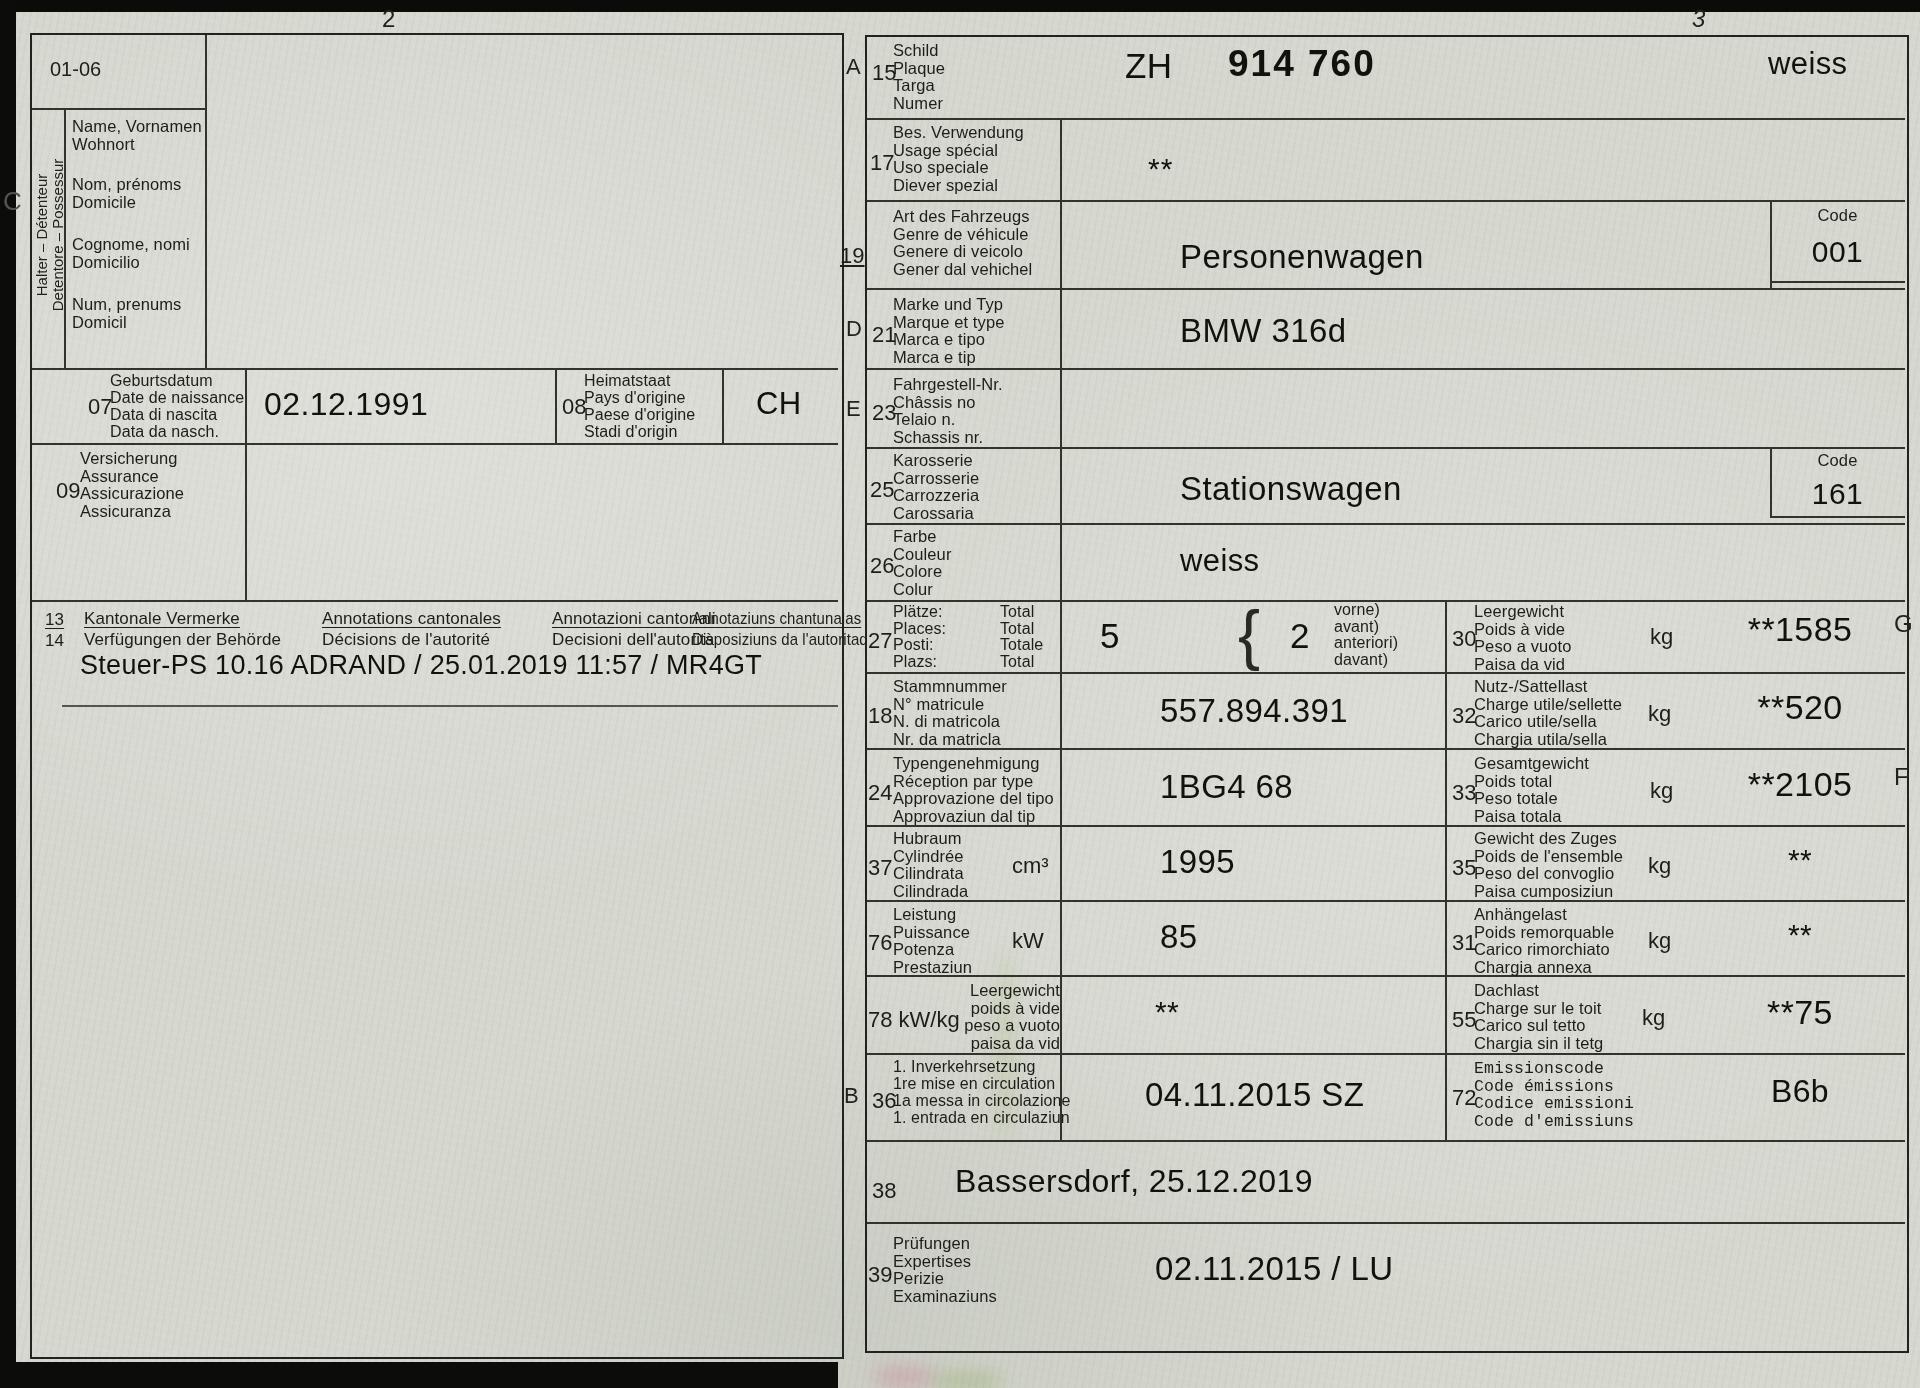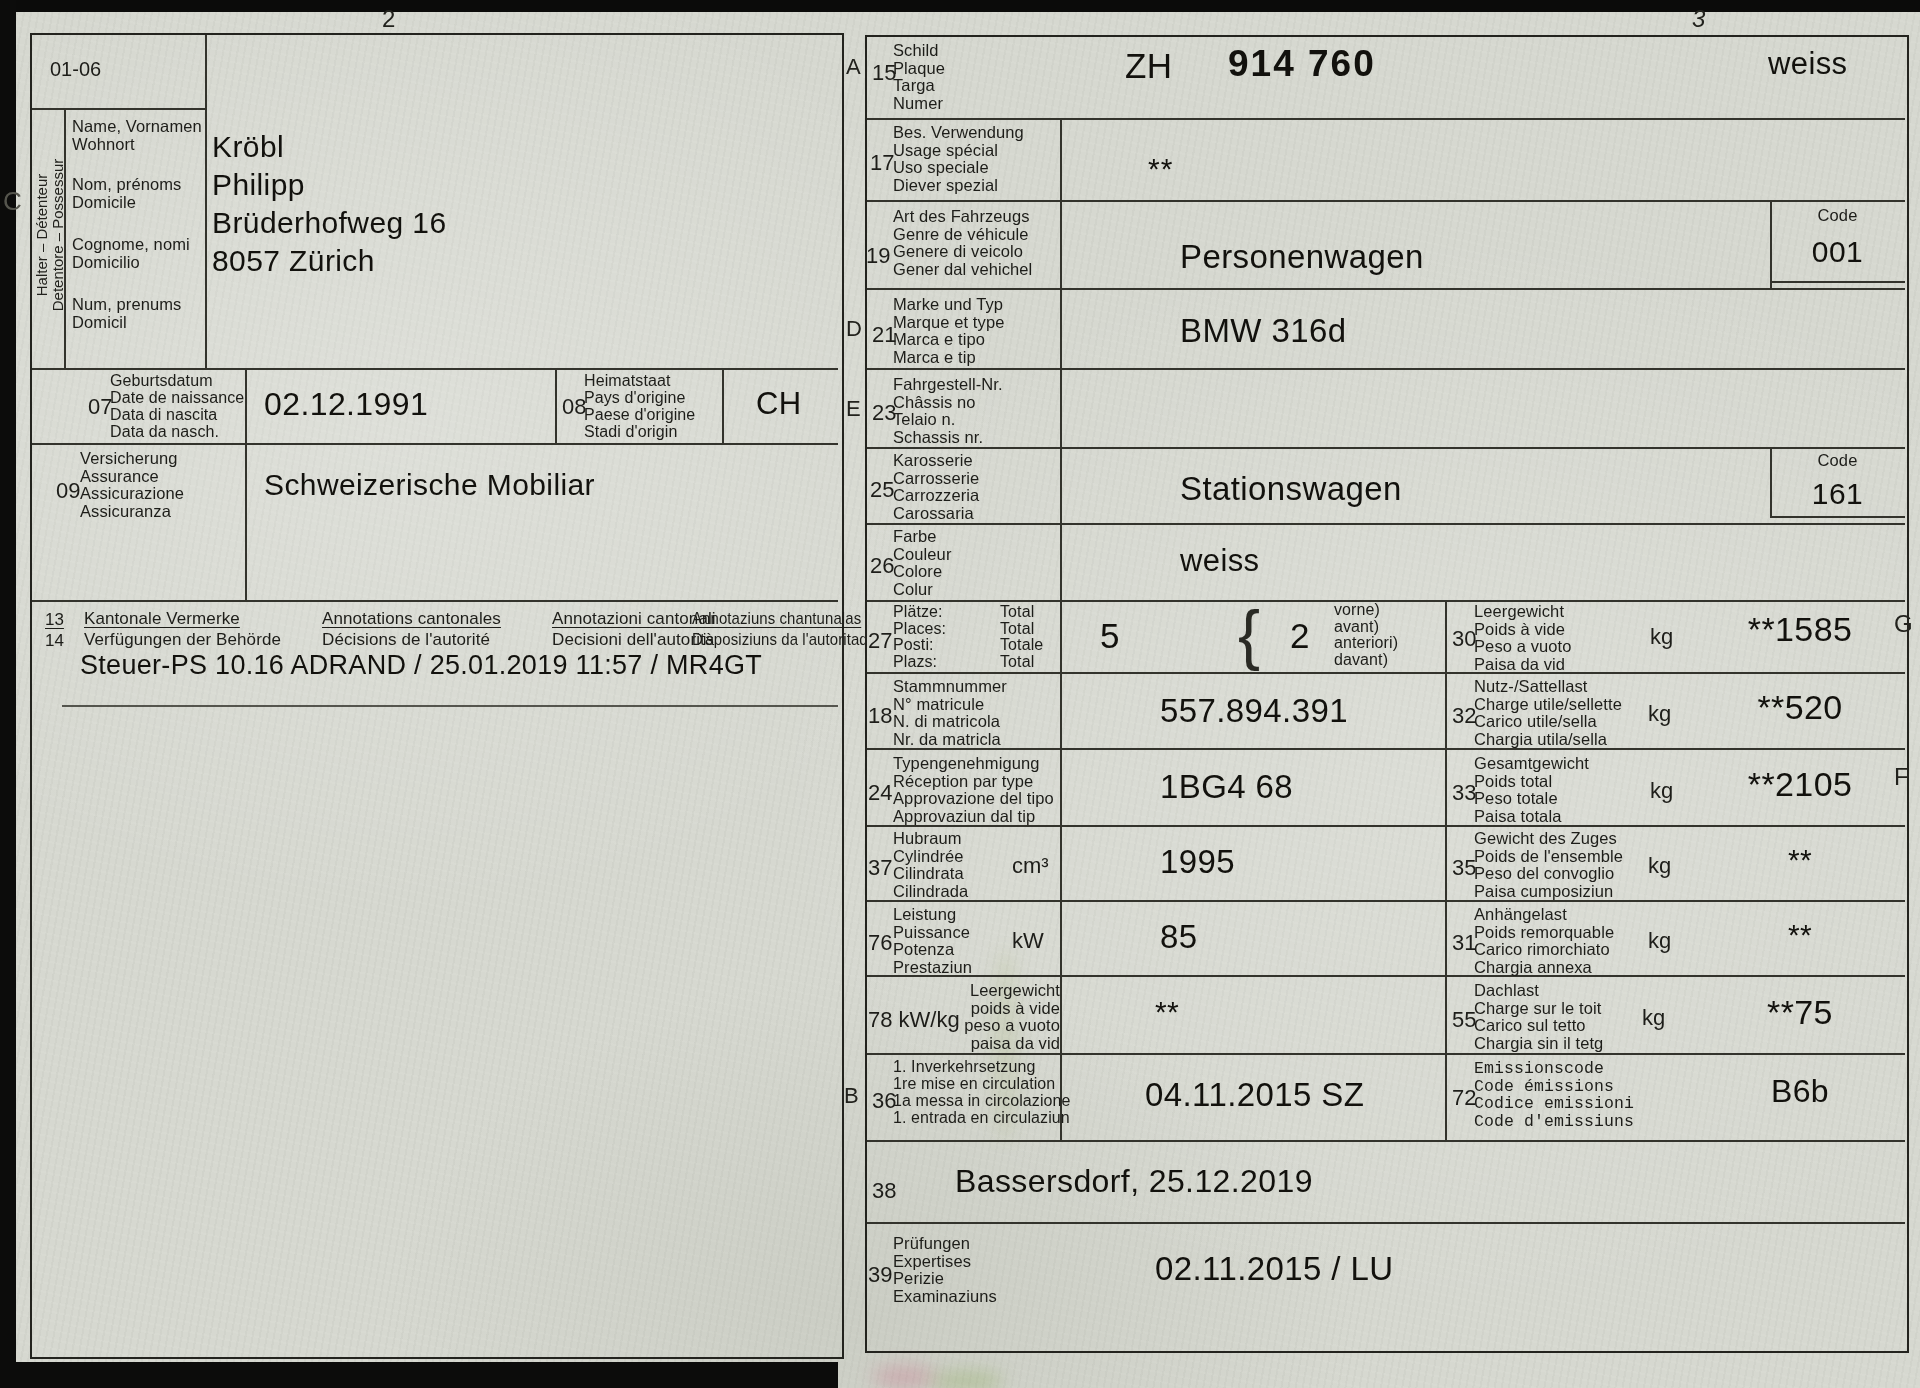--- a/index.html
+++ b/index.html
@@ -56,24 +56,20 @@
   <div class="vert" style="left:57px;top:235px;">Detentore  –  Possessur</div>
 
   <div class="lbl" style="left:72px;top:118px;">Name, Vornamen
 Wohnort</div>
   <div class="lbl" style="left:72px;top:176px;">Nom, prénoms
 Domicile</div>
   <div class="lbl" style="left:72px;top:236px;">Cognome, nomi
 Domicilio</div>
   <div class="lbl" style="left:72px;top:296px;">Num, prenums
 Domicil</div>
-  <div class="val" style="left:212px;top:128px;font-size:30px;line-height:38px;">Kröbl
-Philipp
-Brüderhofweg 16
-8057 Zürich</div>
 
   <div class="hl" style="left:32px;top:368px;width:806px;"></div>
   <div class="num" style="left:88px;top:394px;">07</div>
   <div class="lbl" style="left:110px;top:372px;font-size:16px;line-height:17px;">Geburtsdatum
 Date de naissance
 Data di nascita
 Data da nasch.</div>
   <div class="vl" style="left:245px;top:368px;height:232px;"></div>
   <div class="val" style="left:264px;top:386px;font-size:32px;">02.12.1991</div>
   <div class="vl" style="left:555px;top:368px;height:75px;"></div>
@@ -84,21 +80,20 @@
 Stadi d'origin</div>
   <div class="vl" style="left:722px;top:368px;height:75px;"></div>
   <div class="val" style="left:756px;top:386px;font-size:31px;">CH</div>
 
   <div class="hl" style="left:32px;top:443px;width:806px;"></div>
   <div class="num" style="left:56px;top:478px;">09</div>
   <div class="lbl" style="left:80px;top:450px;">Versicherung
 Assurance
 Assicurazione
 Assicuranza</div>
-  <div class="val" style="left:264px;top:468px;font-size:30px;">Schweizerische Mobiliar</div>
   <div class="hl" style="left:32px;top:600px;width:806px;"></div>
 
   <div class="num u" style="left:45px;top:610px;font-size:17px;">13</div>
   <div class="num" style="left:45px;top:631px;font-size:17px;">14</div>
   <div class="lbl u" style="left:84px;top:610px;font-size:17px;">Kantonale Vermerke</div>
   <div class="lbl" style="left:84px;top:631px;font-size:17px;">Verfügungen der Behörde</div>
   <div class="lbl u" style="left:322px;top:610px;font-size:17px;">Annotations cantonales</div>
   <div class="lbl" style="left:322px;top:631px;font-size:17px;">Décisions de l'autorité</div>
   <div class="lbl u" style="left:552px;top:610px;font-size:17px;">Annotazioni cantonali</div>
   <div class="lbl" style="left:552px;top:631px;font-size:17px;">Decisioni dell'autorità</div>
@@ -138,21 +133,21 @@
   <div class="val" style="left:1228px;top:43px;font-size:37px;font-weight:bold;letter-spacing:2px;">914 760</div>
   <div class="val" style="left:1768px;top:46px;font-size:31px;">weiss</div>
 
   <div class="num" style="left:870px;top:150px;">17</div>
   <div class="lbl" style="left:893px;top:124px;">Bes. Verwendung
 Usage spécial
 Uso speciale
 Diever spezial</div>
   <div class="val" style="left:1148px;top:152px;font-size:30px;letter-spacing:1px;">**</div>
 
-  <div class="num" style="left:866px;top:243px;">19</div>
+  <div class="num" style="left:840px;top:243px;text-decoration:underline;">19</div>
   <div class="lbl" style="left:893px;top:208px;">Art des Fahrzeugs
 Genre de véhicule
 Genere di veicolo
 Gener dal vehichel</div>
   <div class="val" style="left:1180px;top:238px;">Personenwagen</div>
   <div class="vl" style="left:1770px;top:200px;height:88px;"></div>
   <div class="hl" style="left:1770px;top:281px;width:135px;"></div>
   <div class="lbl ctr" style="left:1770px;top:207px;width:135px;">Code</div>
   <div class="val ctr" style="left:1770px;top:235px;width:135px;font-size:30px;">001</div>
 

